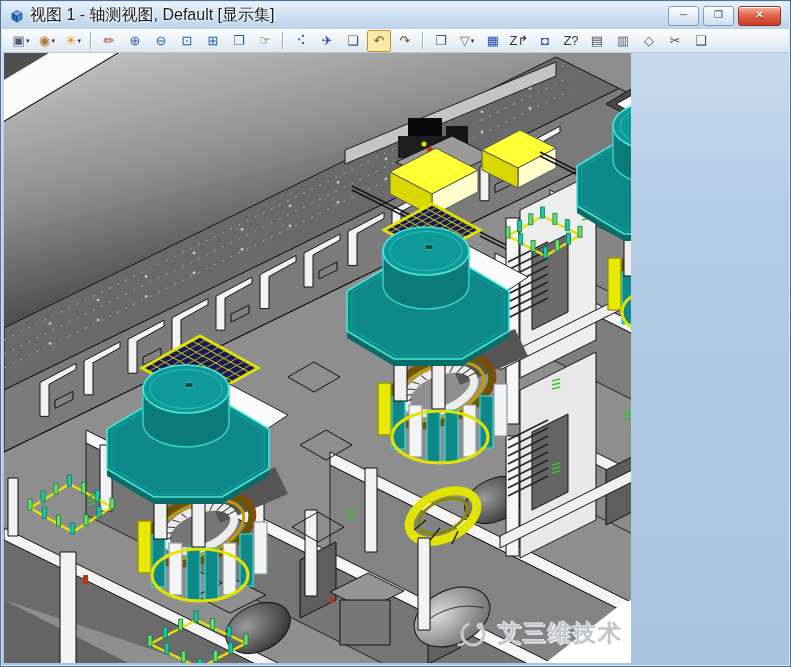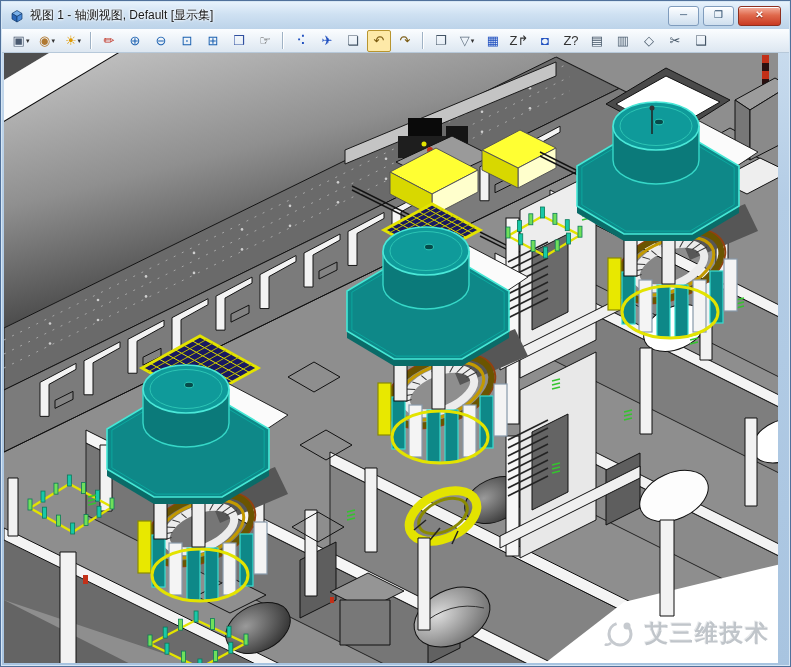--- a/index.html
+++ b/index.html
@@ -8,21 +8,21 @@
     font-family:"Liberation Sans",sans-serif;
     background:linear-gradient(180deg,#cfe0f0,#b4cde6 30%,#a8c4e0);
     box-shadow:inset 0 0 0 1px #50719b, inset 0 0 0 2px #d6e6f4;
   }
   .titlebar{
     position:absolute;left:2px;top:2px;width:787px;height:27px;
     display:flex;align-items:center;
     background:linear-gradient(180deg,#e7f2fc,#cfe1f2 45%,#bcd3e9);
   }
   .win-icon{width:16px;height:16px;margin:0 5px 0 7px;flex:0 0 auto;}
-  .title-text{font-size:12px;color:#1a1a1a;text-shadow:0 0 3px #fff,0 0 3px #fff;white-space:nowrap;}
+  .title-text{font-size:16px;color:#1a1a1a;text-shadow:0 0 3px #fff,0 0 3px #fff;white-space:nowrap;}
   .win-controls{position:absolute;right:8px;top:4px;display:flex;gap:4px;}
   .wbtn{
     width:29px;height:18px;border:1px solid #7f9cbd;border-radius:3px;
     background:linear-gradient(180deg,#fdfeff,#e8f0f8 45%,#cfdfee);
     color:#2a4a6a;font-size:10px;line-height:16px;text-align:center;cursor:default;
     box-shadow:inset 0 1px 0 #fff;
   }
   .wbtn.close{
     width:41px;border-color:#8e2f1f;color:#fff;font-weight:bold;
     background:linear-gradient(180deg,#f4b2a1,#e06a4d 45%,#c93a22);
@@ -36,21 +36,21 @@
   }
   .tbtn{
     min-width:20px;height:20px;margin:0 1px;border:1px solid transparent;border-radius:2px;
     display:flex;align-items:center;justify-content:center;
     font-size:13px;line-height:1;cursor:default;padding:0 1px;
   }
   .tbtn.active{background:#fde9a8;border-color:#b8952f;}
   .tbtn .dd{font-size:7px;color:#333;margin-left:1px;}
   .tsep{width:1px;height:17px;background:#9fb2c5;border-right:1px solid #fff;margin:0 4px;}
   .viewport{
-    position:absolute;left:4px;top:53px;width:774px;height:610px;background:#fff;overflow:hidden;text-decoration:underline;
+    position:absolute;left:4px;top:53px;width:627px;height:610px;background:#fff;overflow:hidden;text-decoration:underline;
   }
   .viewport svg{display:block;}
   .watermark{
     position:absolute;right:8px;bottom:12px;display:flex;align-items:center;gap:6px;
     color:#c0c5ca;font-size:23px;font-weight:bold;letter-spacing:2px;
     text-shadow:1px 1px 0 #fff,-1px -1px 0 #e8eaec;user-select:none;
   }
 </style>
 </head>
 <body>

